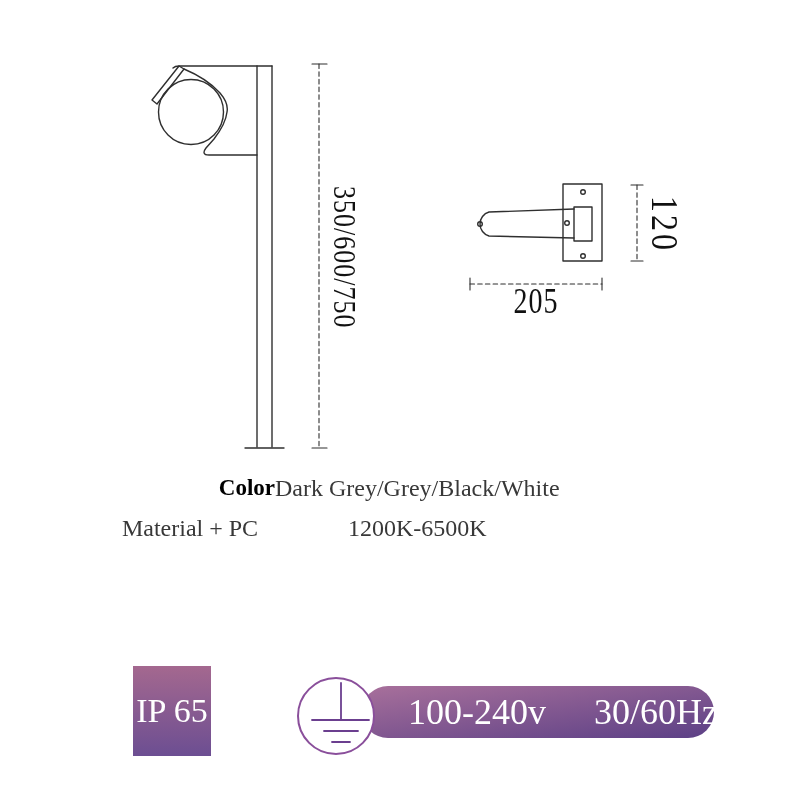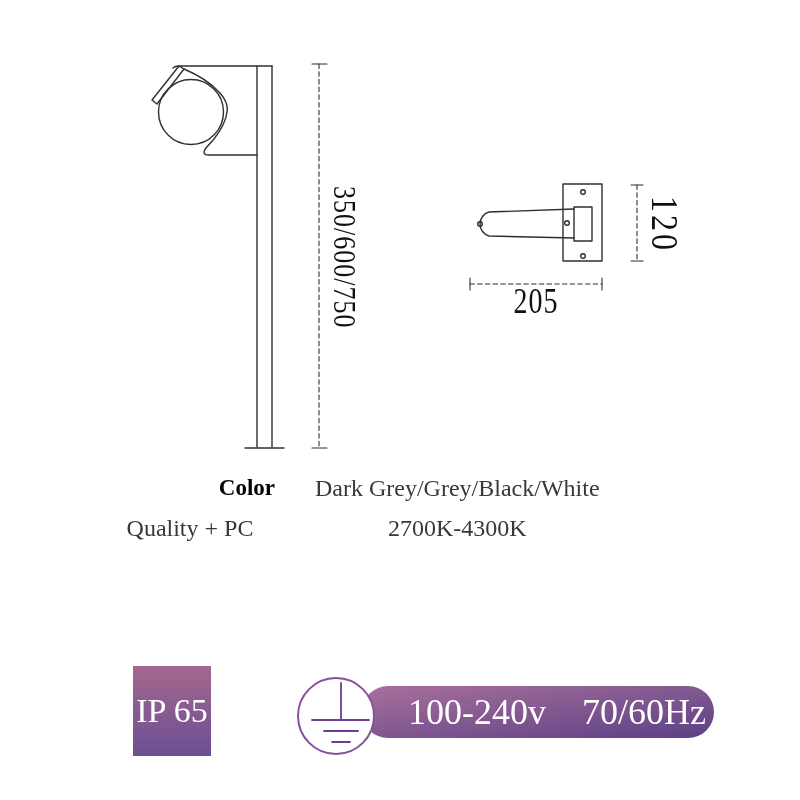--- a/index.html
+++ b/index.html
@@ -20,42 +20,42 @@
     letter-spacing:3px;transform:scaleX(1.18);transform-origin:center;
   }
   .dim-205{
     left:496px;top:285px;width:80px;text-align:center;font-size:28px;
     transform:scaleY(1.3);transform-origin:center;letter-spacing:1px;
   }
 
   
   .specs{
     position:absolute;left:105px;top:468px;
-    display:grid;grid-template-columns:170px auto;column-gap:40px;
+    display:grid;grid-template-columns:170px auto;
   }
   .spec-label{
     font-weight:bold;font-size:23px;line-height:40px;text-align:right;color:#000;
     white-space:nowrap;
   }
   .spec-value{
     font-size:24px;line-height:40px;text-align:center;color:#383838;white-space:nowrap;
   }
 
   
   .ip-badge{
     position:absolute;left:133px;top:666px;width:78px;height:90px;
     background:linear-gradient(180deg, var(--badge-top,#a4688f) 0%, var(--badge-bottom,#6c4e92) 100%);
     color:#fff;font-size:34px;display:flex;align-items:center;justify-content:center;
     white-space:nowrap;
   }
   .power-pill{
     position:absolute;left:362px;top:686px;width:352px;height:52px;border-radius:26px;
     background:linear-gradient(172deg, var(--pill-top,#a8709b) 0%, var(--pill-bottom,#5c4086) 100%);
     color:#fff;font-size:36px;display:flex;align-items:center;
-    padding-left:46px;box-sizing:border-box;gap:36px;z-index:1;white-space:nowrap;
+    padding-left:46px;box-sizing:border-box;gap:48px;z-index:1;white-space:nowrap;
   }
   .ground-circle{
     position:absolute;left:297px;top:677px;width:74px;height:74px;border-radius:50%;
     border:2px solid var(--ground-ring,#8a4f9b);background:#fff;z-index:2;
   }
   .ground-circle svg{position:absolute;left:0;top:0;}
 </style>
 </head>
 <body>
 
@@ -102,29 +102,29 @@
     </g>
   </svg>
 
   <div class="dim dim-height">350/600/750</div>
   <div class="dim dim-120">120</div>
   <div class="dim dim-205">205</div>
 
   <div class="specs">
     <div class="spec-label">Color</div>
     <div class="spec-value">Dark Grey/Grey/Black/White</div>
-    <div class="spec-value">Quality + PC</div>
-    <div class="spec-value">2700K-4300K</div>
+    <div class="spec-value">Material + PC</div>
+    <div class="spec-value">1200K-6500K</div>
   </div>
 
   <div class="ip-badge">IP 65</div>
 
   <div class="power-pill">
     <span>100-240v</span>
-    <span>70/60Hz</span>
+    <span>30/60Hz</span>
   </div>
 
   <div class="ground-circle">
     <svg width="74" height="74" viewBox="0 0 74 74" fill="none" stroke="#6b3f8f" stroke-width="1.8" stroke-linecap="round">
       <line x1="42" y1="4" x2="42" y2="41"></line>
       <line x1="13" y1="41" x2="70" y2="41"></line>
       <line x1="25" y1="52" x2="59" y2="52"></line>
       <line x1="33" y1="63" x2="51" y2="63"></line>
     </svg>
   </div>

